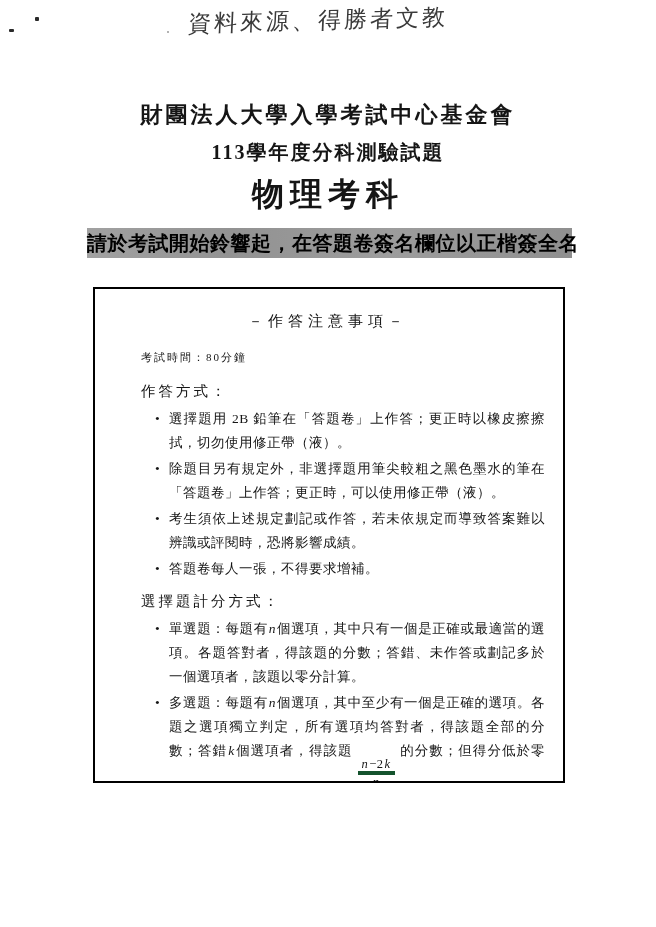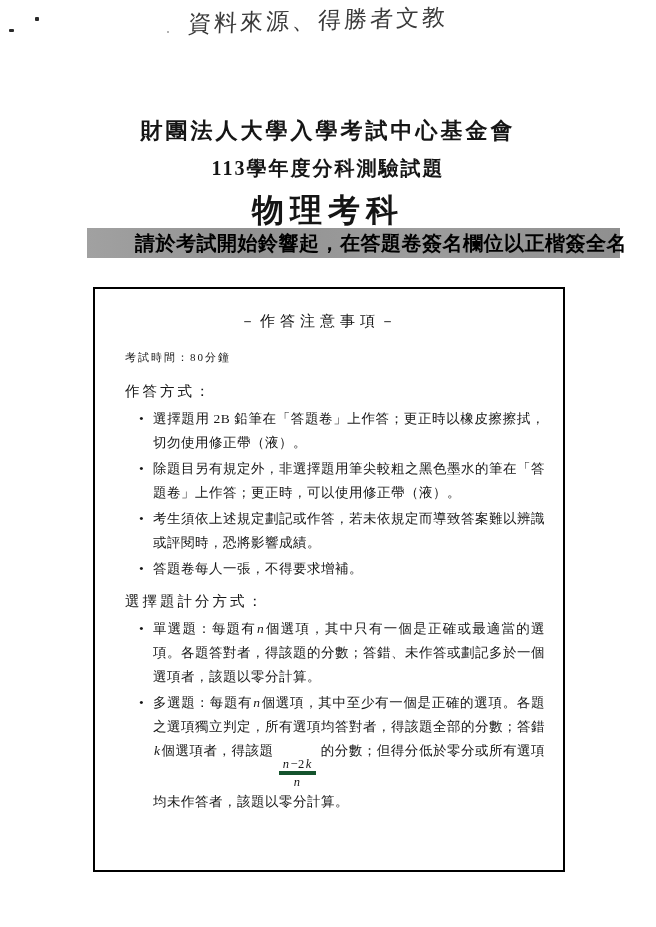--- a/index.html
+++ b/index.html
@@ -19,39 +19,38 @@
 
   .handwritten{
     position:absolute;top:5px;left:188px;
     font-size:23px;letter-spacing:3px;
     color:#3a3a3a;
     transform:rotate(-1.5deg) skewX(-4deg);
     white-space:nowrap;
   }
 
   .title-block{position:absolute;top:98px;left:0;width:100%;text-align:center;}
-  .title-line1{font-size:22px;letter-spacing:3px;font-weight:bold;line-height:34px;margin-top:16px;}
+  .title-line1{font-size:22px;letter-spacing:3px;font-weight:bold;line-height:34px;}
   .title-line2{font-size:20px;letter-spacing:2px;font-weight:bold;line-height:40px;}
   .title-line3{font-size:32px;letter-spacing:6px;font-weight:bold;line-height:44px;}
 
   .banner{
     position:absolute;top:228px;left:87px;width:485px;height:30px;
     background:linear-gradient(90deg,#a1a1a1,#929292 30%,#9d9d9d 62%,#8f8f8f);
     color:#000;
     font-weight:bold;font-size:20px;line-height:30px;
     text-align:center;letter-spacing:0.5px;
     white-space:nowrap;
-    padding-left:48px;
   }
 
   .notice-box{
-    position:absolute;top:287px;left:93px;width:472px;height:585px;
+    position:absolute;top:287px;left:93px;width:472px;height:496px;
     border:2px solid #000;
     box-sizing:border-box;
-    padding:22px 18px 0 0;
+    padding:22px 18px 0 16px;
     overflow:hidden;
   }
   .box-header{
     text-align:center;font-size:15px;letter-spacing:5px;
     margin:0 0 15px 0;line-height:21px;
   }
   .exam-time{margin:0 0 14px 30px;font-size:11px;letter-spacing:2px;line-height:20px;}
   .section-heading{margin:10px 0 6px 30px;font-size:14.5px;letter-spacing:3px;line-height:20px;}
   .bullet{
     display:flex;align-items:flex-start;

